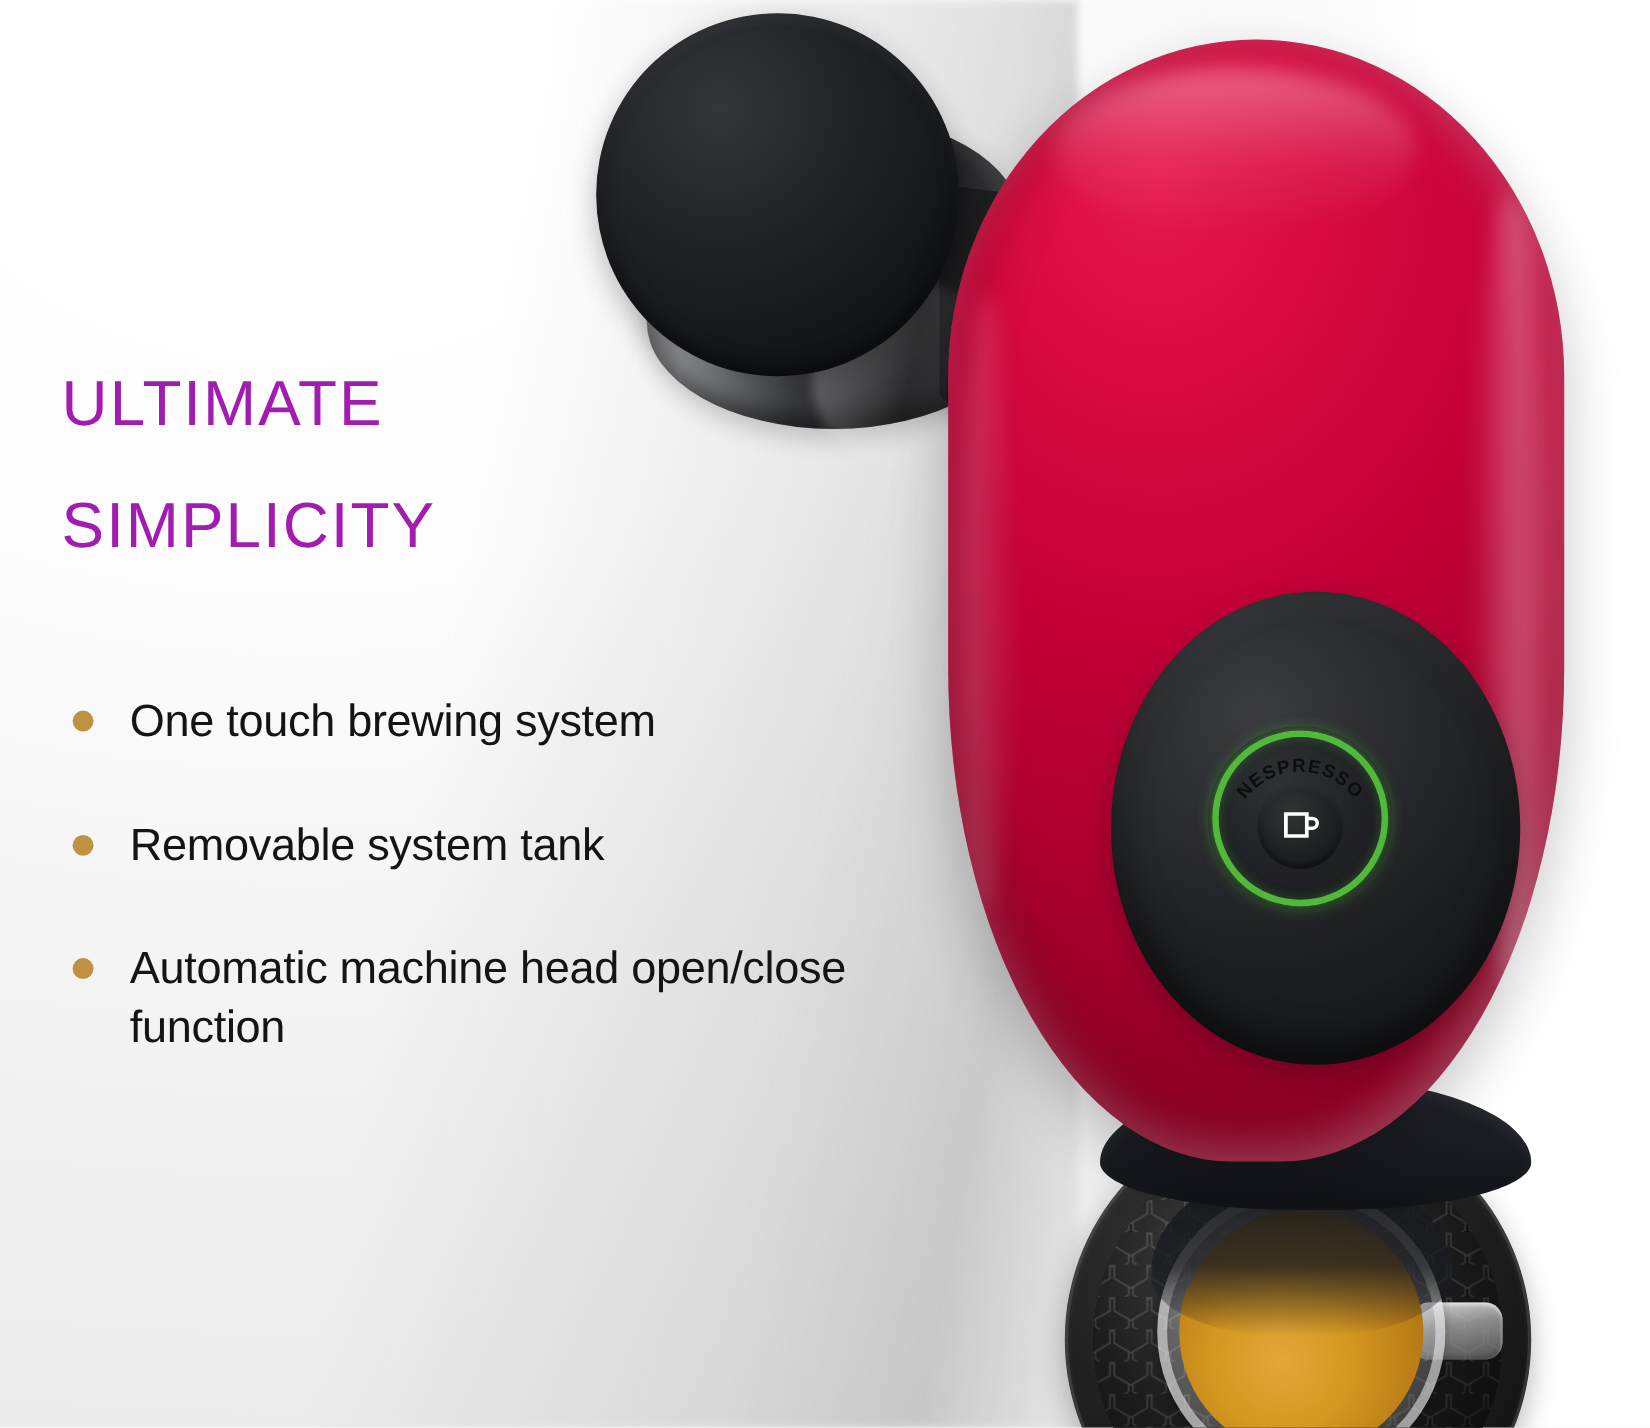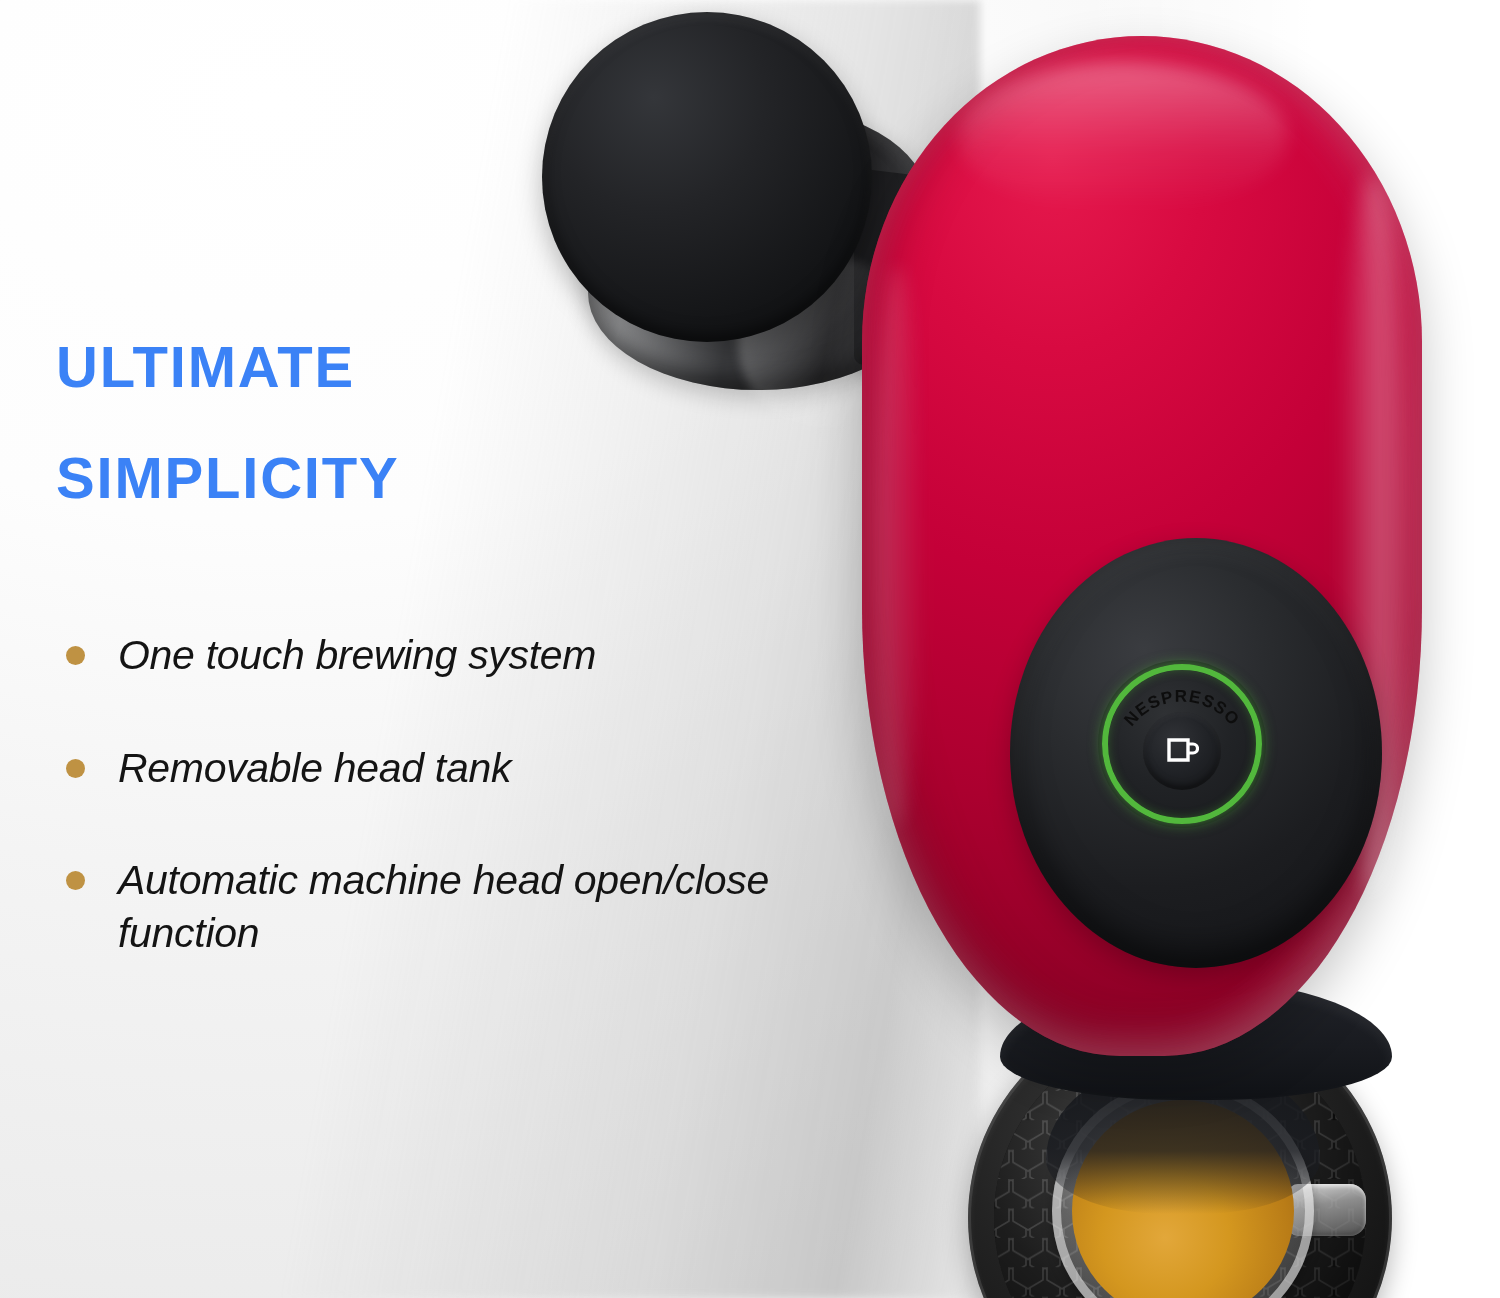--- a/index.html
+++ b/index.html
@@ -53,46 +53,45 @@
   
   .copy {
     position: absolute;
     left: 56px;
     top: 336px;
     width: 810px;
   }
 
   .headline {
     font-family: "Liberation Sans", sans-serif;
-    font-weight: 700;
+    font-weight: 400;
     font-size: 58px;
     line-height: 1.08;
     letter-spacing: 1.8px;
-    color: #3b82f6;
+    color: #a21caf;
     margin: 0;
     text-transform: uppercase;
   }
   .headline .line2 { display: block; margin-top: 48px; }
 
   .bullets {
     list-style: none;
     margin: 0;
     padding: 0;
     margin-top: 120px;
   }
   .bullet {
     position: relative;
     padding-left: 62px;
     margin-bottom: 60px;
     font-size: 41px;
     line-height: 1.28;
     color: #141414;
     font-weight: 400;
     letter-spacing: -0.3px;
-    font-style: italic;
   }
   .bullet:last-child { margin-bottom: 0; }
   .bullet .dot {
     position: absolute;
     left: 10px;
     top: 17px;
     width: 19px;
     height: 19px;
     border-radius: 50%;
     background: #bf9243;
@@ -409,21 +408,21 @@
       <span class="line2">SIMPLICITY</span>
     </h1>
 
     <ul class="bullets">
       <li class="bullet">
         <span class="dot"></span>
         <span class="txt">One touch brewing system</span>
       </li>
       <li class="bullet">
         <span class="dot"></span>
-        <span class="txt">Removable head tank</span>
+        <span class="txt">Removable system tank</span>
       </li>
       <li class="bullet">
         <span class="dot"></span>
         <span class="txt">Automatic machine head open/close function</span>
       </li>
     </ul>
   </div>
 
   <div class="machine">
 

